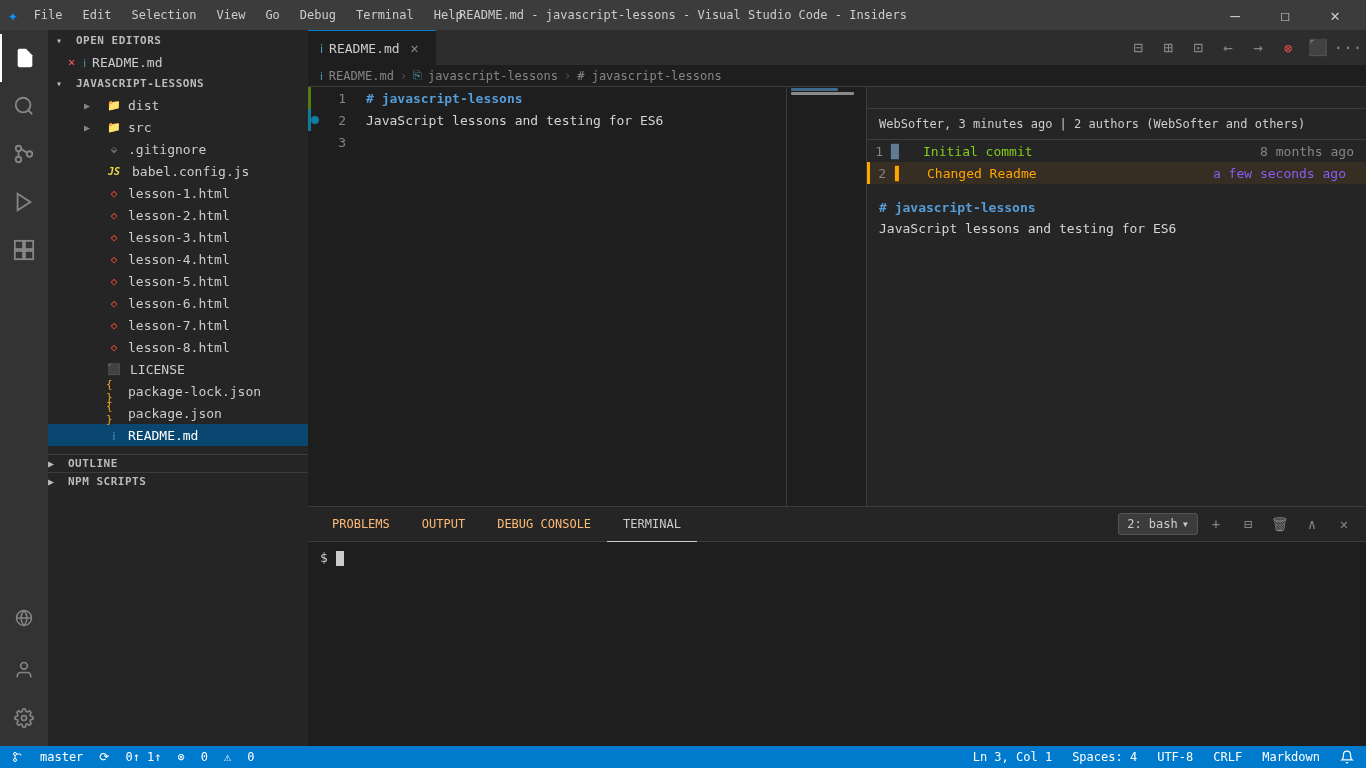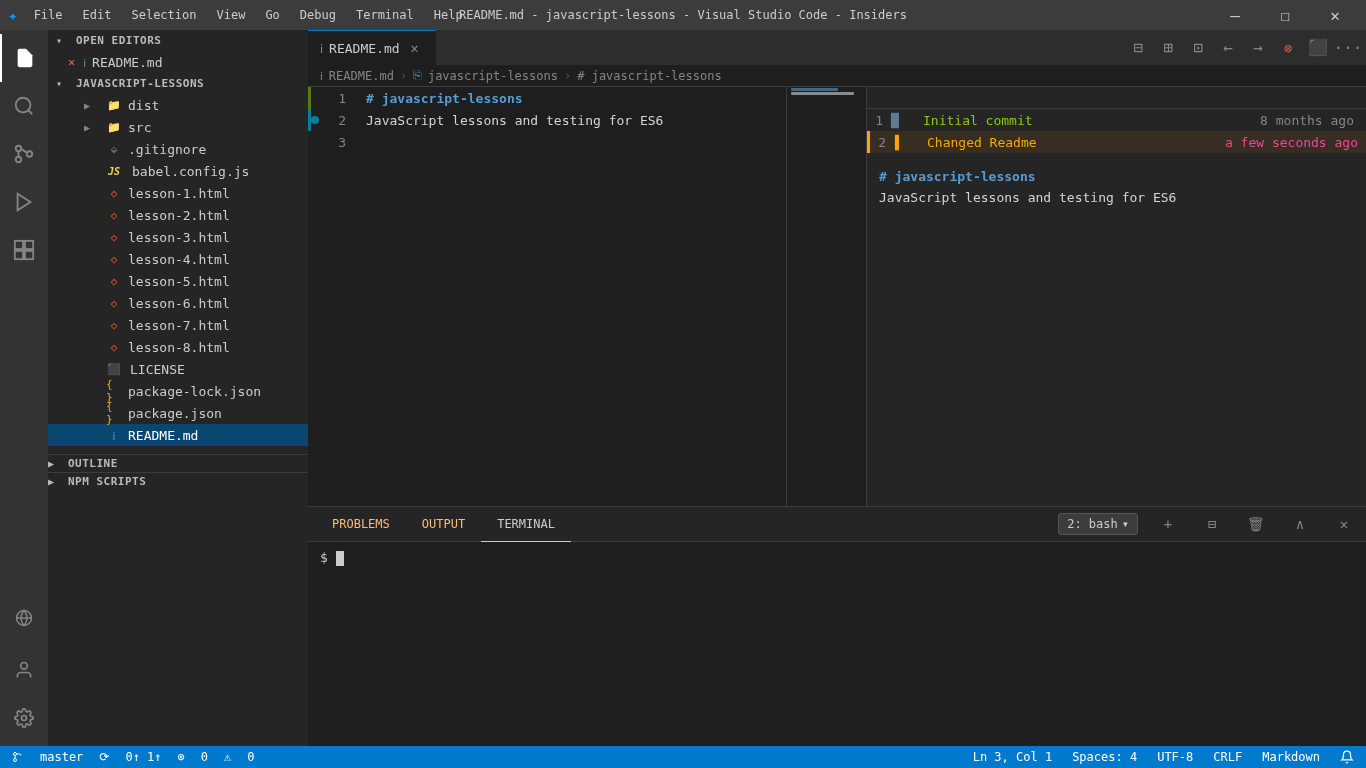--- a/index.html
+++ b/index.html
@@ -378,21 +378,21 @@
       align-items: center;
     }
     .panel-tab.active {
       color: #cccccc;
       border-bottom: 1px solid #cccccc;
     }
     #panel-actions {
       margin-left: auto;
       display: flex;
       align-items: center;
-      gap: 16px;
+      gap: 4px;
     }
     .panel-action-btn {
       width: 28px;
       height: 28px;
       display: flex;
       align-items: center;
       justify-content: center;
       cursor: pointer;
       border-radius: 4px;
       color: #858585;
@@ -745,46 +745,50 @@
             <div class="minimap-line" style="width:60%;background:#569cd6;"></div>
             <div class="minimap-line" style="width:80%;background:#d4d4d4;"></div>
           </div>
         </div>
       </div>
 
       <div id="blame-panel">
         <div id="blame-header">
           
         </div>
+        <div class="blame-author-line">
+          <span>WebSofter, 3 minutes ago | 2 authors (WebSofter and others)</span>
+        </div>
 
         <div style="display:flex;align-items:center;height:22px;font-family:Consolas,monospace;font-size:13px;">
           <span style="color:#858585;width:24px;text-align:right;padding-right:8px;">1</span>
           <span style="color:#607b96;width:24px;display:inline-block;">█</span>
           <span style="color:#84cc16;padding-left:8px;">Initial commit</span>
           <span style="color:#858585;margin-left:auto;padding-right:12px;">8 months ago</span>
         </div>
         <div style="display:flex;align-items:center;height:22px;font-family:Consolas,monospace;font-size:13px;background:rgba(255,140,0,0.08);border-left:3px solid #ffa500;">
           <span style="color:#858585;width:24px;text-align:right;padding-right:8px;">2</span>
           <span style="color:#ffa500;width:24px;display:inline-block;margin-left:1px;">▌</span>
           <span style="color:#ffa500;padding-left:8px;">Changed Readme</span>
-          <span style="color:#ec4899;margin-left:auto;padding-right:8px;">a few seconds ago</span>
+          <span style="color:#8b5cf6;margin-left:auto;padding-right:20px;">a few seconds ago</span>
         </div>
 
         <div style="padding:16px 12px;font-family:Consolas,monospace;font-size:13px;">
           <div style="color:#569cd6;font-weight:bold;"># javascript-lessons</div>
           <div style="color:#d4d4d4;margin-top:6px;">JavaScript lessons and testing for ES6</div>
         </div>
       </div>
 
     </div>
 
     <div id="panel-area">
       <div id="panel-tabs">
         <div class="panel-tab">PROBLEMS</div>
         <div class="panel-tab">OUTPUT</div>
+        <div class="panel-tab">DEBUG CONSOLE</div>
         <div class="panel-tab active">TERMINAL</div>
         <div id="panel-actions">
           <div class="panel-dropdown">
             <span>2: bash</span>
             <span>▾</span>
           </div>
           <div class="panel-action-btn">+</div>
           <div class="panel-action-btn">⊟</div>
           <div class="panel-action-btn">🗑</div>
           <div class="panel-action-btn">∧</div>

